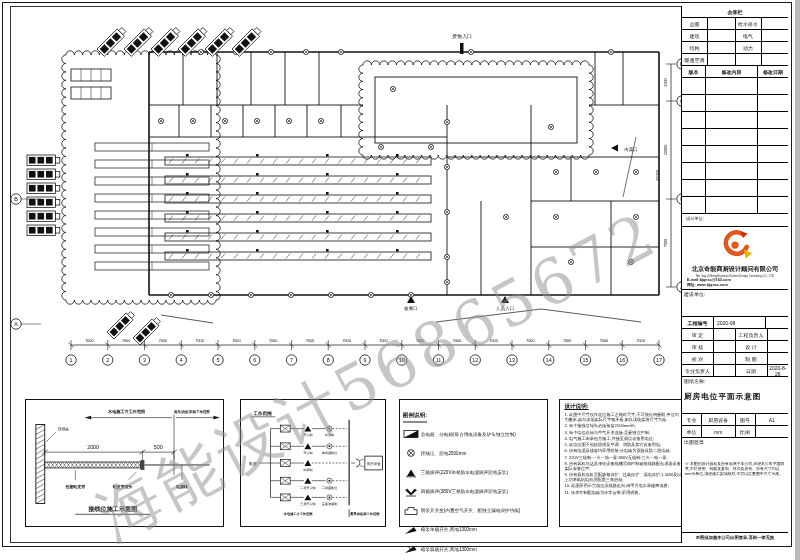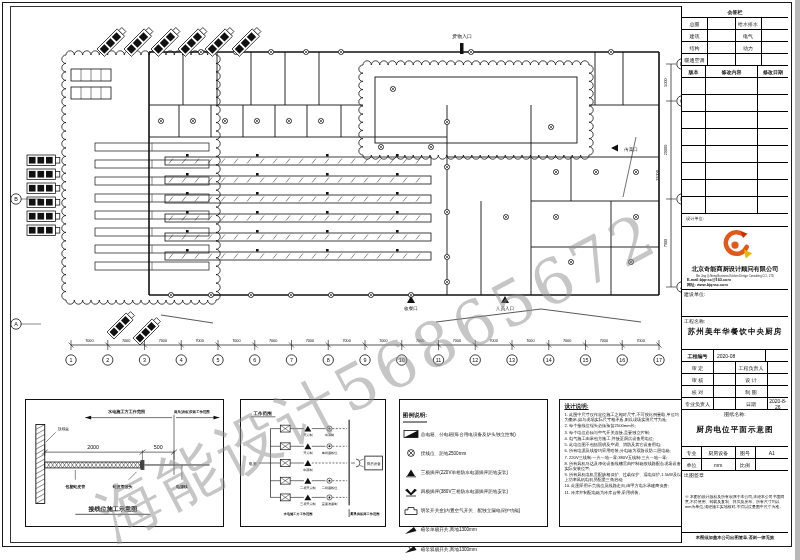--- a/index.html
+++ b/index.html
@@ -933,24 +933,20 @@
       <div class="co-name">北京奇能商厨设计顾问有限公司</div>
       <div class="co-en">Bei Jing Qi Neng Business Kitchen Design Consulting CO., LTD</div>
       <div class="co-email">E-mail:bjqnsc@163.com</div>
       <div class="co-web">网址: www.bjqnsc.com</div>
     </div>
 
     <div class="r lab" style="height:24px;flex-direction:column">
         <div>建设单位:</div>
       </div>
 
-    <div class="r lab" style="height:30px;flex-direction:column;align-items:stretch">
-      <div>工程名称:</div>
-      <div class="big" style="text-align:center;margin-top:3px">苏州美年华餐饮中央厨房</div>
-    </div>
 
     <div class="r" style="height:11px">
       <div class="c hdr" style="flex:0 0 32px">工程编号</div>
       <div class="c" style="justify-content:flex-start;padding-left:3px">2020-08</div>
       <div class="c" style="flex:0 0 22px"></div>
     </div>
     <div id="proj-rows">
         <div class="r" style="height: 11px;">
           <div class="c" style="flex: 0 0 32px;">审 定</div>
           <div class="c"></div>
@@ -970,21 +966,21 @@
           <div class="c"></div>
         </div>
         <div class="r" style="height: 11px;">
           <div class="c" style="flex: 0 0 32px;">专业负责人</div>
           <div class="c"></div>
           <div class="c" style="flex: 0 0 32px;">日期</div>
           <div class="c">2020-8-26</div>
         </div>
       </div>
 
-    <div class="r lab" style="height:34px;flex-direction:column;align-items:center">
+    <div class="r lab" style="height:34px;flex-direction:column;align-items:flex-start">
       <div>图纸名称:</div>
       <div class="big" style="text-align:center;margin-top:8px">厨房电位平面示意图</div>
     </div>
     <div id="meta-rows">
         <div class="r" style="height: 11px;">
           <div class="c" style="flex: 0 0 20px;">专业</div>
           <div class="c">厨房设备</div>
           <div class="c" style="flex: 0 0 20px;">图号</div>
           <div class="c">A1</div>
         </div>

